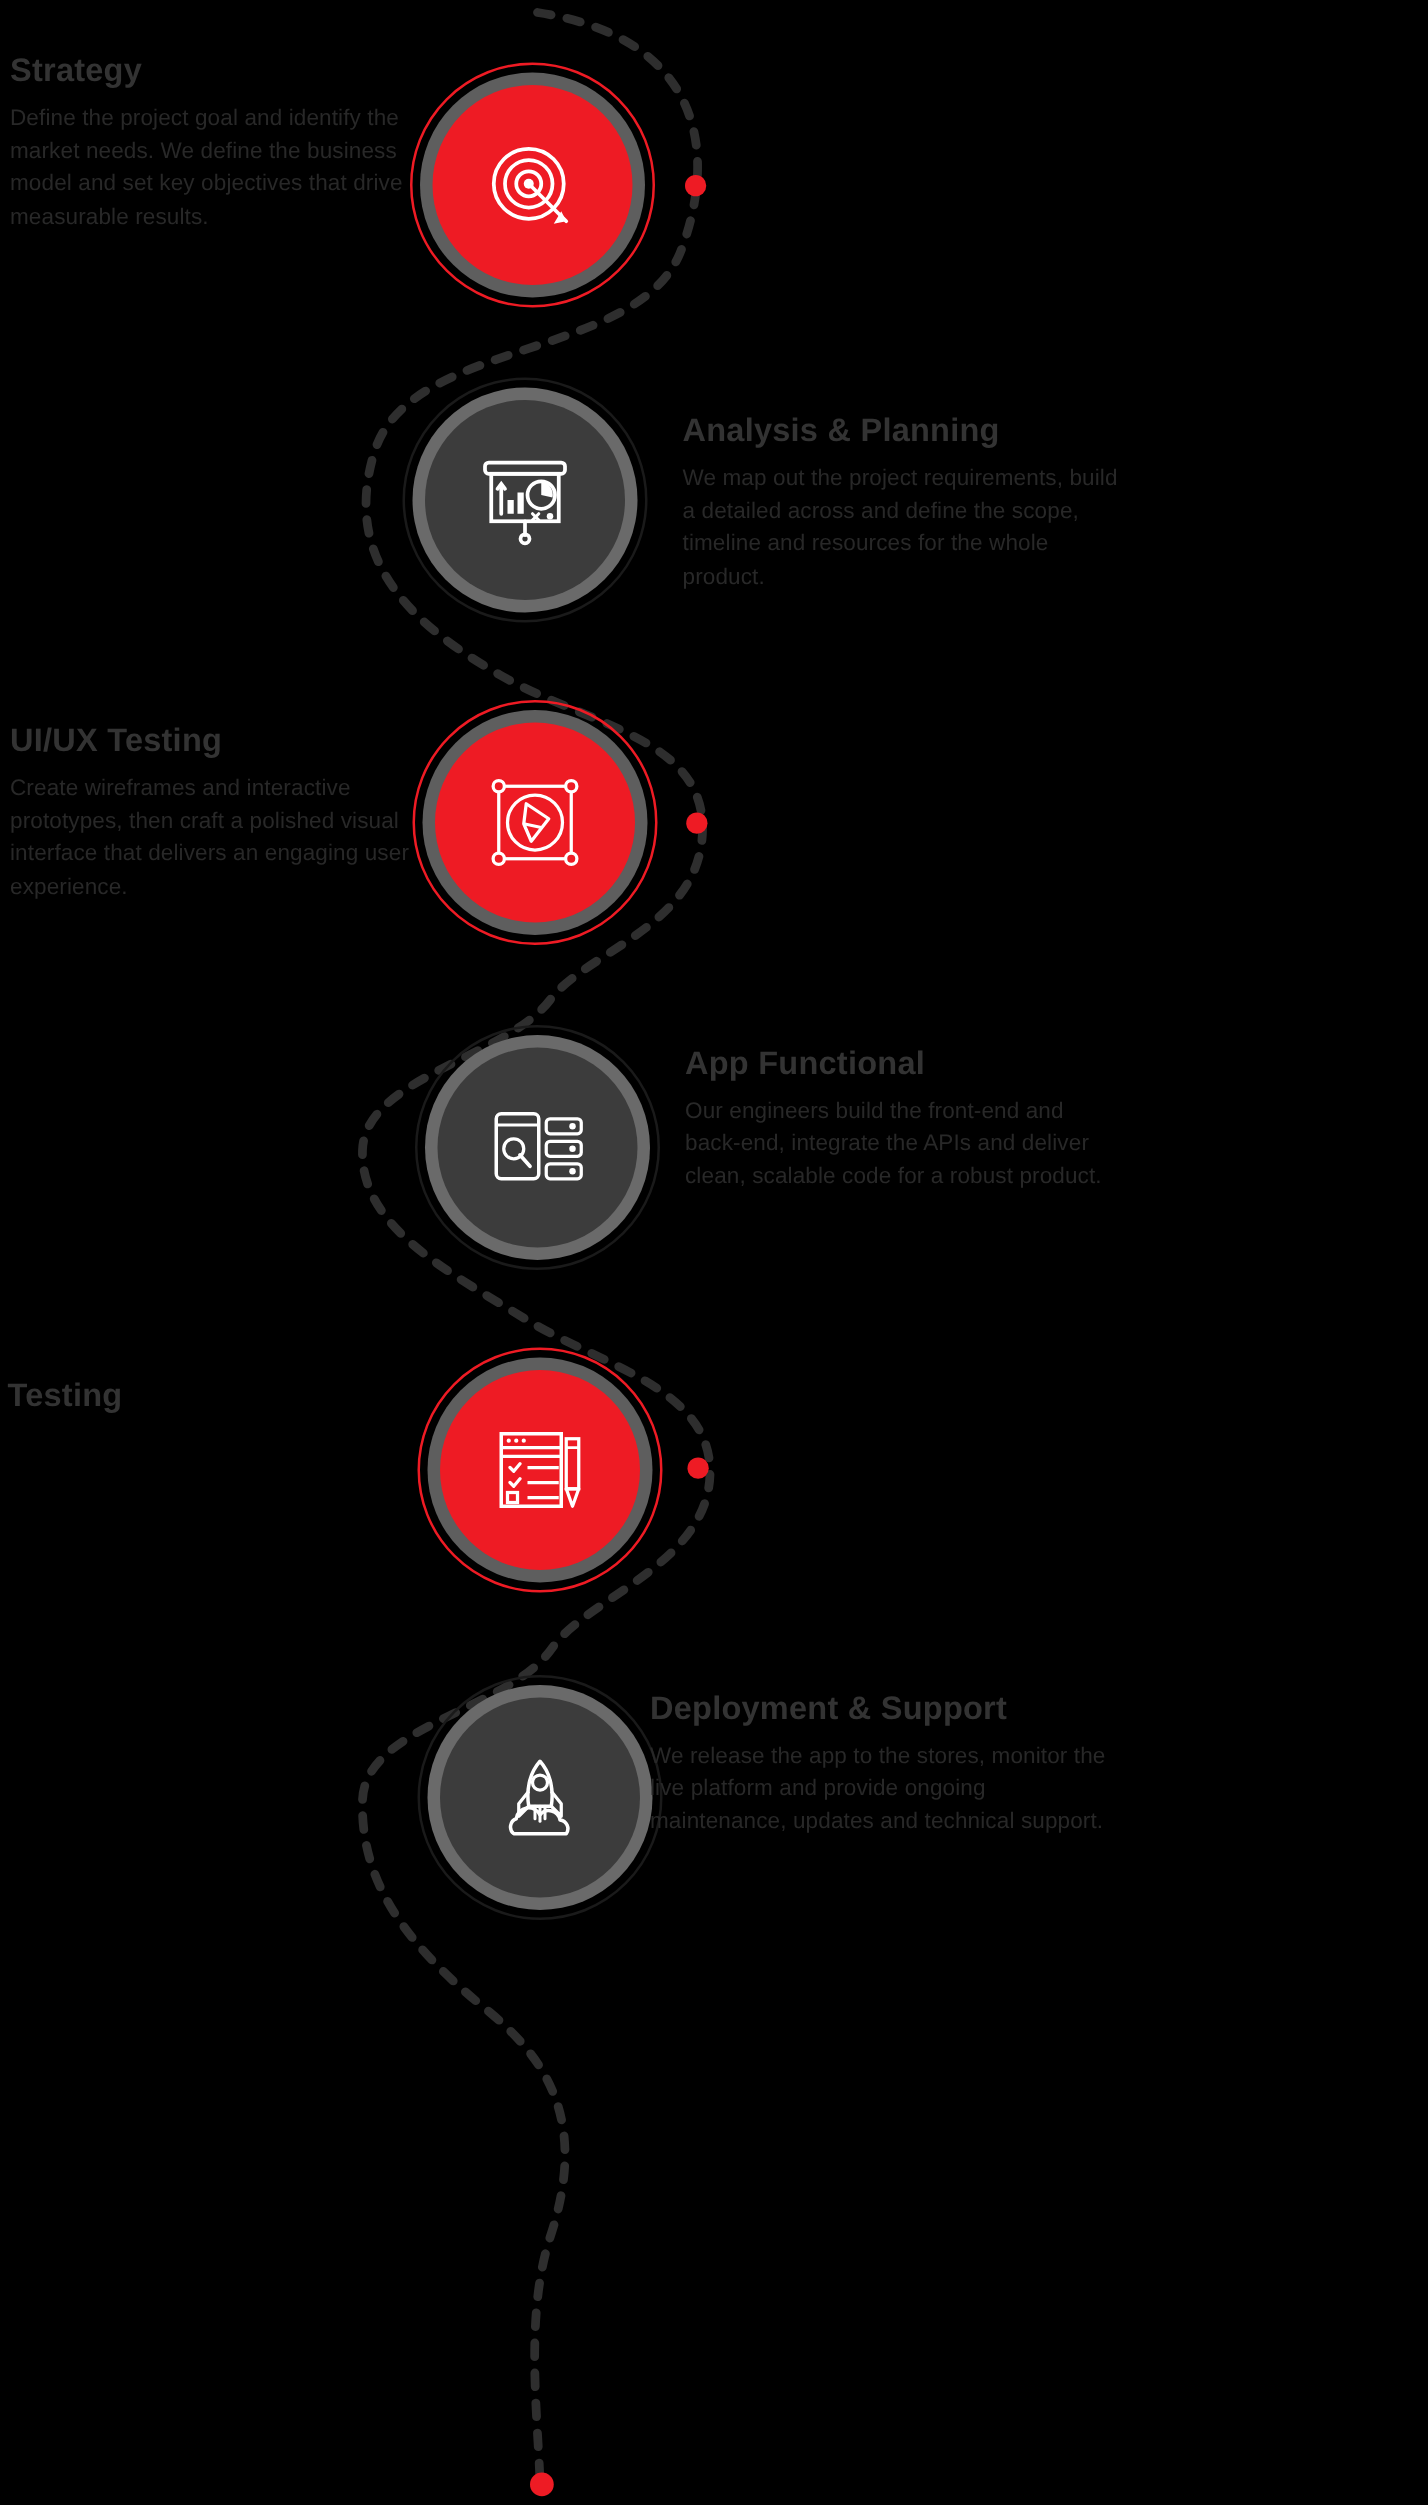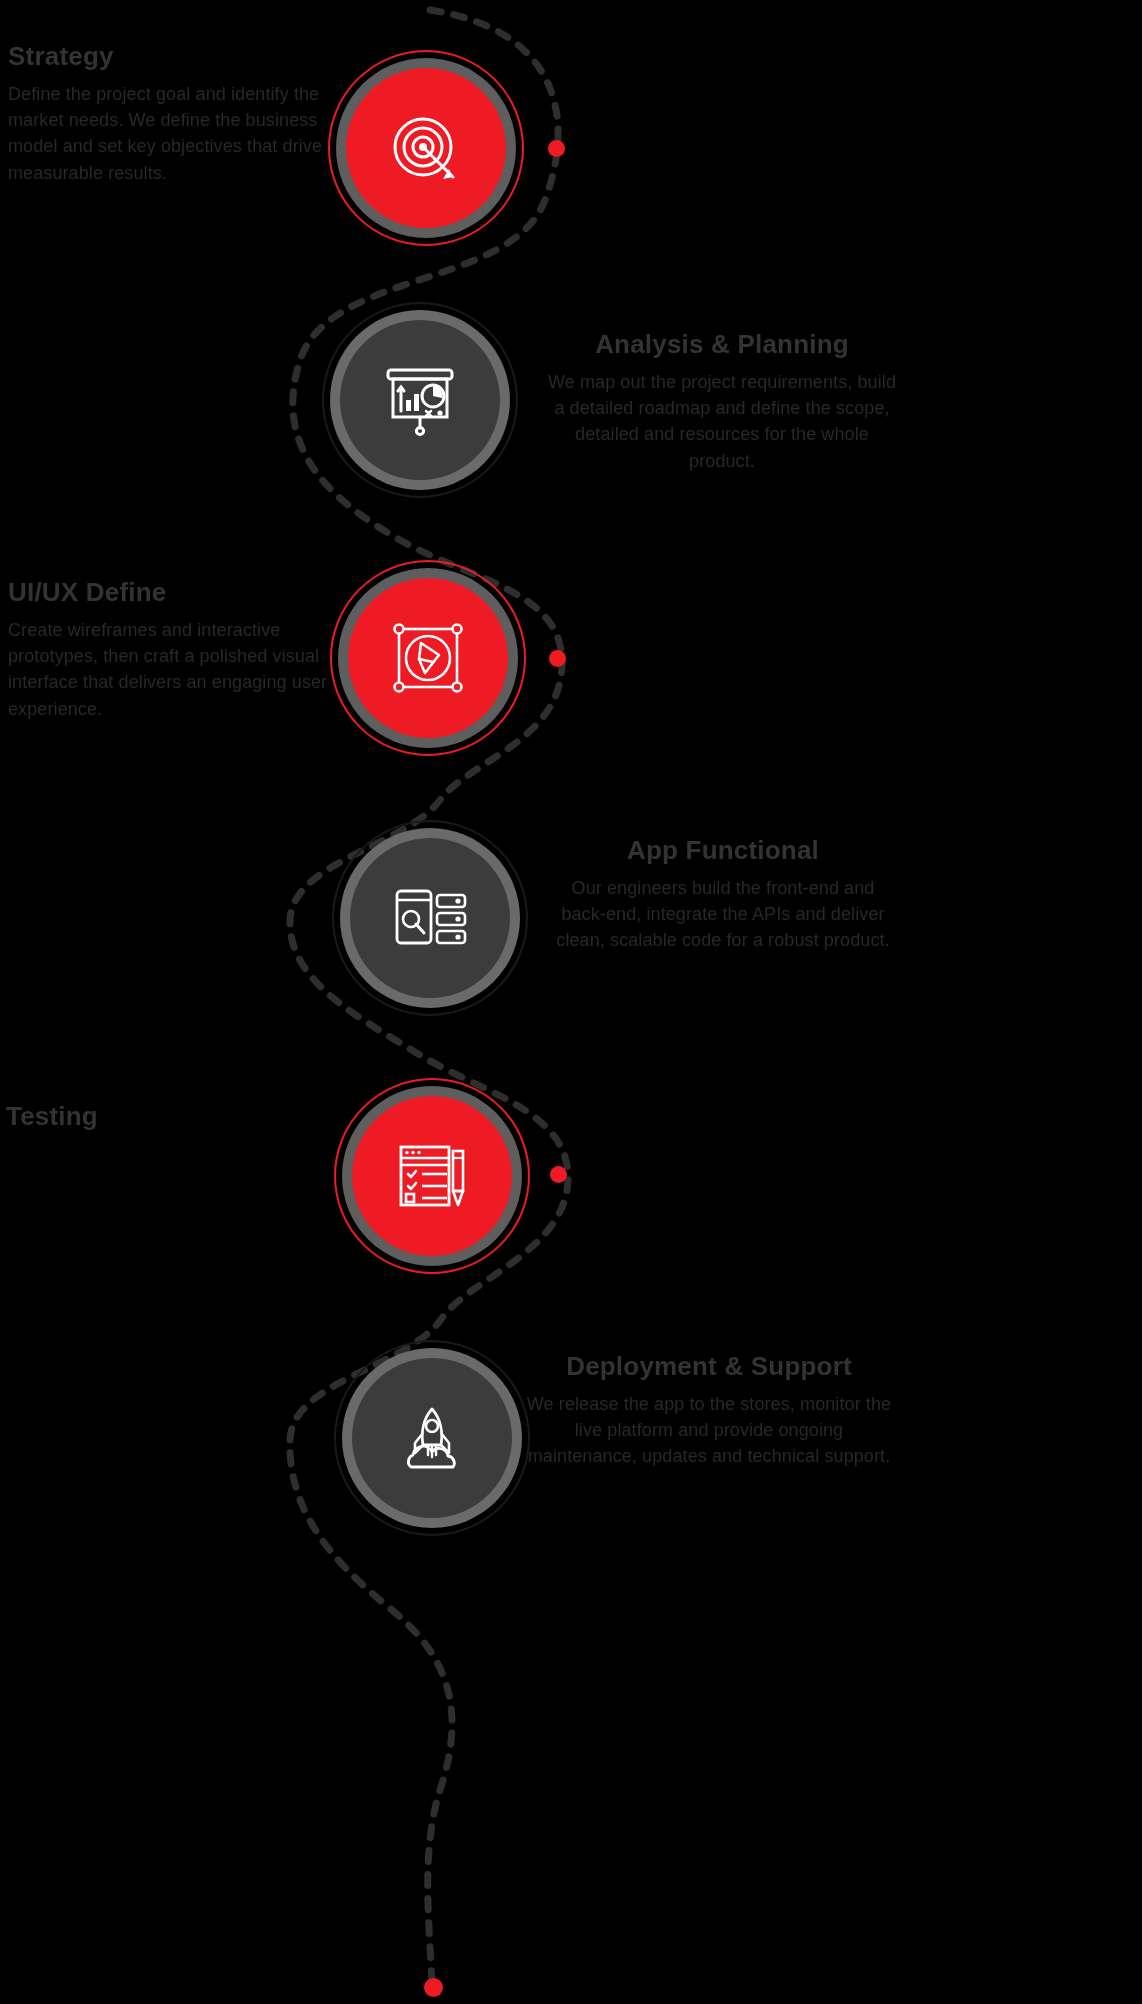--- a/index.html
+++ b/index.html
@@ -76,21 +76,21 @@
     border-radius: 50%;
     background: #ee1b24;
   }
 
   
   .block {
     position: absolute;
     width: 340px;
   }
   .block.left  { text-align: left; }
-  .block.right { text-align: center; }
+  .block.right { text-align: left; }
   .block h3 {
     font-size: 26px;
     font-weight: bold;
     color: #333333;
     line-height: 1.15;
     margin-bottom: 9px;
     letter-spacing: 0.2px;
   }
   .block p {
     font-size: 18px;
@@ -158,42 +158,42 @@
         <path d="M 57 40 L 57 29 A 11 11 0 0 1 66 42 Z" fill="#fff"></path>
         <path d="M 50 55 l 5 5 M 55 55 l -5 5" stroke="#fff" stroke-width="2.5" stroke-linecap="round"></path>
         <circle cx="64" cy="57" r="2.6" fill="#fff"></circle>
         <line x1="44" y1="61" x2="44" y2="72" stroke="#fff" stroke-width="3" stroke-linecap="round"></line>
         <circle cx="44" cy="75" r="3.6" fill="none" stroke="#fff" stroke-width="3"></circle>
       </svg>
     </span>
   </div>
   <div class="block right" style="left:546px; top:330px; width:352px;">
     <h3>Analysis &amp; Planning</h3>
-    <p>We map out the project requirements, build a detailed roadmap and define the scope, detailed and resources for the whole product.</p>
+    <p>We map out the project requirements, build a detailed across and define the scope, timeline and resources for the whole product.</p>
   </div>
 
   <div class="node red" style="left:330px; top:560px;">
     <span class="ring-outer"></span>
     <span class="ring-mid"></span>
     <span class="disc">
       <svg width="86" height="86" viewBox="0 0 86 86">
         <rect x="14" y="14" width="58" height="58" fill="none" stroke="#fff" stroke-width="2.6"></rect>
         <circle cx="14" cy="14" r="4.5" fill="#ee1b24" stroke="#fff" stroke-width="2.6"></circle>
         <circle cx="72" cy="14" r="4.5" fill="#ee1b24" stroke="#fff" stroke-width="2.6"></circle>
         <circle cx="14" cy="72" r="4.5" fill="#ee1b24" stroke="#fff" stroke-width="2.6"></circle>
         <circle cx="72" cy="72" r="4.5" fill="#ee1b24" stroke="#fff" stroke-width="2.6"></circle>
         <circle cx="43" cy="43" r="22" fill="none" stroke="#fff" stroke-width="2.6"></circle>
         <path d="M 36 28 L 54 40 L 40 58 L 34 44 Z" fill="none" stroke="#fff" stroke-width="2.6" stroke-linejoin="round"></path>
         <line x1="34" y1="44" x2="48" y2="47" stroke="#fff" stroke-width="2.6"></line>
       </svg>
     </span>
   </div>
   <span class="dot" style="left:549px; top:650px;"></span>
   <div class="block left" style="left:8px; top:578px;">
-    <h3>UI/UX Define</h3>
+    <h3>UI/UX Testing</h3>
     <p>Create wireframes and interactive prototypes, then craft a polished visual interface that delivers an engaging user experience.</p>
   </div>
 
   <div class="node gray" style="left:332px; top:820px;">
     <span class="ring-outer"></span>
     <span class="ring-mid"></span>
     <span class="disc">
       <svg width="86" height="86" viewBox="0 0 86 86">
         <rect x="10" y="16" width="34" height="52" rx="4" fill="none" stroke="#fff" stroke-width="2.8"></rect>
         <line x1="10" y1="25" x2="44" y2="25" stroke="#fff" stroke-width="2.4"></line>

